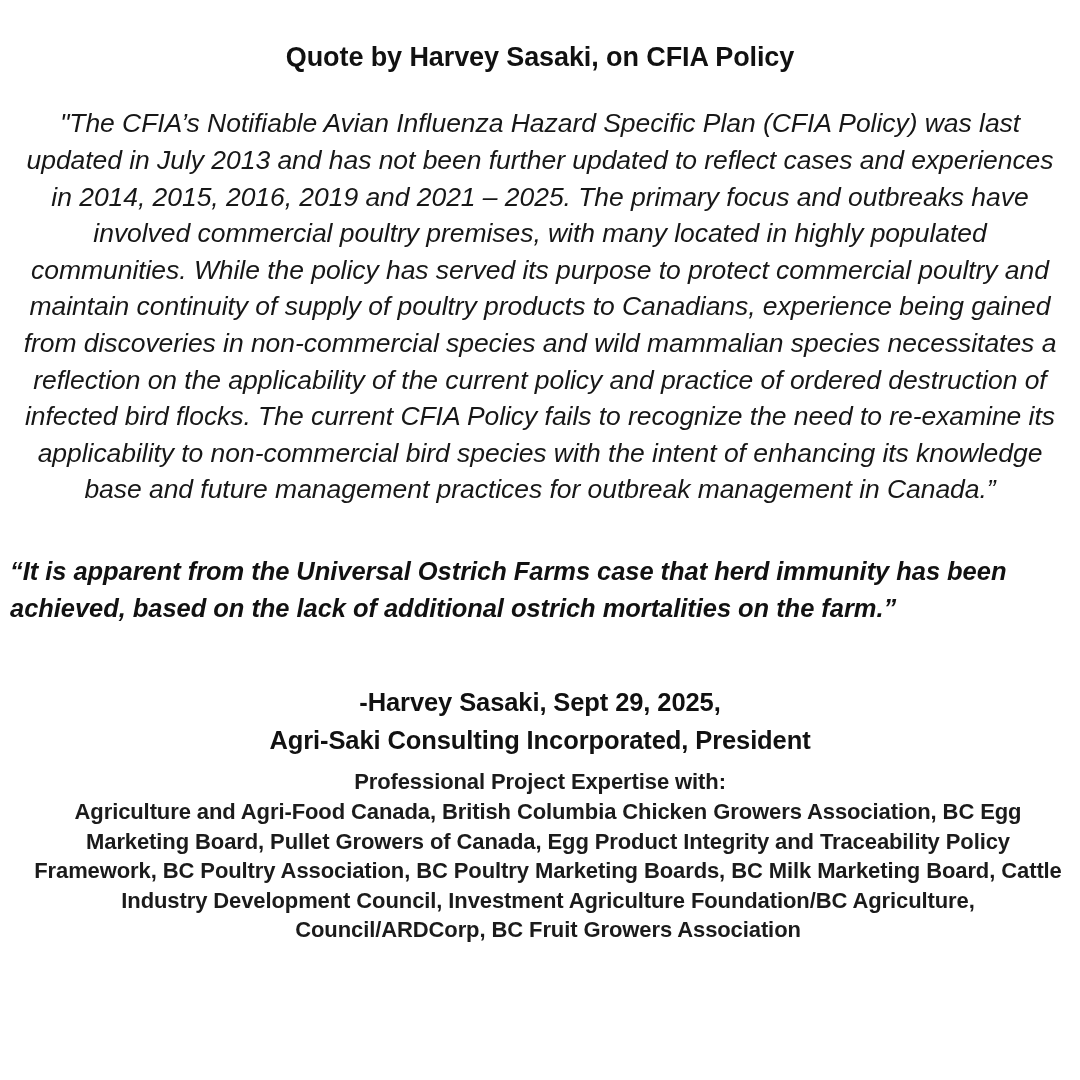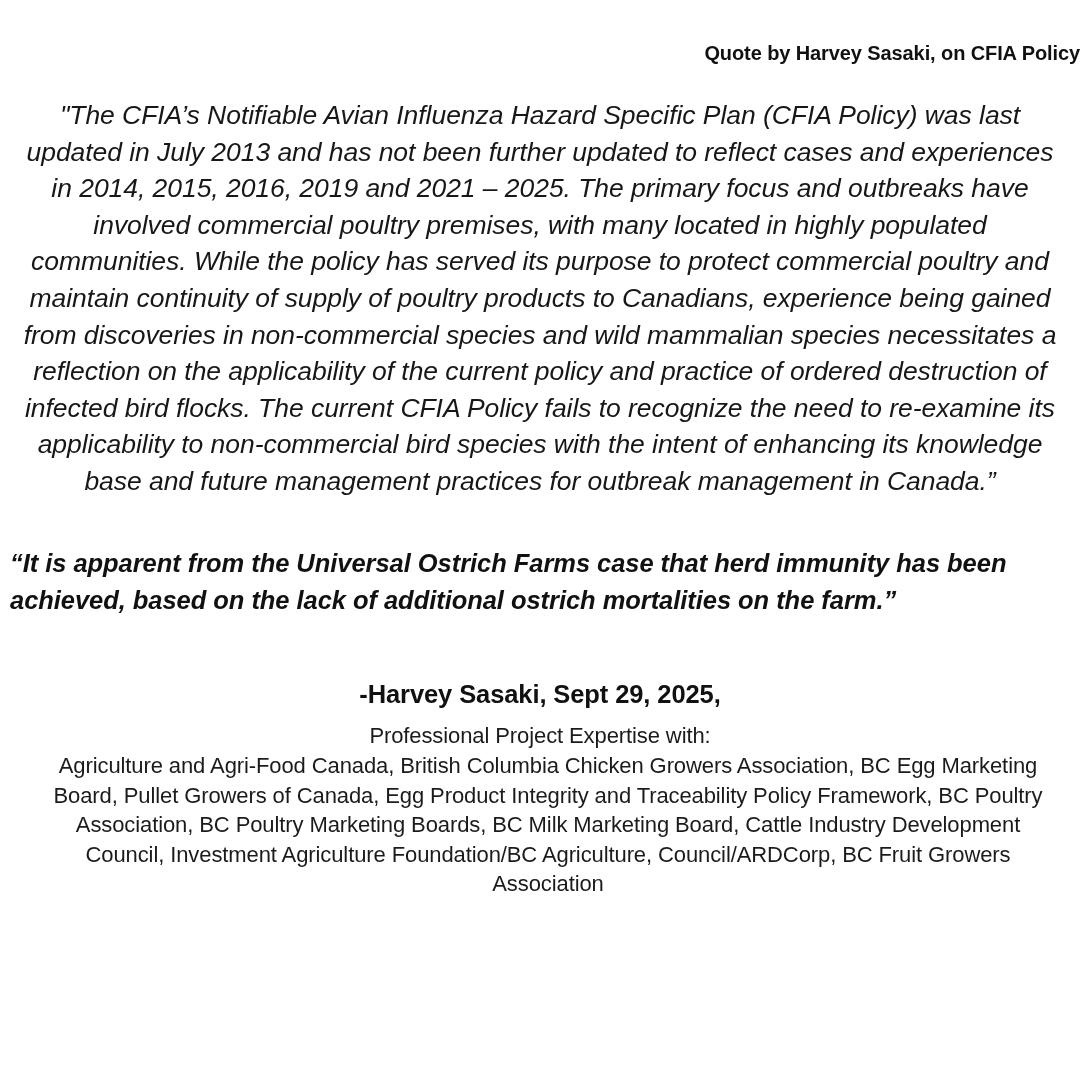--- a/index.html
+++ b/index.html
@@ -18,23 +18,23 @@
   .page {
     width: 1080px;
     height: 1080px;
     box-sizing: border-box;
     padding: 0;
     position: relative;
   }
 
   
   .title {
-    text-align: right;
+    text-align: center;
     font-weight: bold;
-    font-size: 20px;
+    font-size: 27px;
     letter-spacing: -0.1px;
     line-height: 1.2;
     margin: 0;
     padding-top: 41px;
     color: #111111;
   }
 
   
   .quote-main {
     margin: 0;
@@ -87,21 +87,21 @@
     display: block;
   }
 
   
   .credentials {
     margin: 0;
     padding: 8px 18px 0 18px;
     text-align: center;
     font-size: 22px;
     line-height: 29.5px;
-    font-weight: normal;
+    font-weight: bold;
     color: #1b1b1b;
     letter-spacing: -0.1px;
   }
 
   .cred-heading {
     display: block;
     padding-bottom: 1px;
   }
 
   .cred-body {
@@ -116,20 +116,21 @@
 
   <h1 class="title">Quote by Harvey Sasaki, on CFIA Policy</h1>
 
   <p class="quote-main">"The CFIA’s Notifiable Avian Influenza Hazard Specific Plan (CFIA Policy) was last updated in July 2013 and has not been further updated to reflect cases and experiences in 2014, 2015, 2016, 2019 and 2021 – 2025. The primary focus and outbreaks have involved commercial poultry premises, with many located in highly populated communities. While the policy has served its purpose to protect commercial poultry and maintain continuity of supply of poultry products to Canadians, experience being gained from discoveries in non-commercial species and wild mammalian species necessitates a reflection on the applicability of the current policy and practice of ordered destruction of infected bird flocks. The current CFIA Policy fails to recognize the need to re-examine its applicability to non-commercial bird species with the intent of enhancing its knowledge base and future management practices for outbreak management in Canada.”</p>
 
   <p class="quote-strong block-two">“It is apparent from the Universal Ostrich Farms case that herd immunity has been achieved, based on the lack of additional ostrich mortalities on the farm.”</p>
 
 
   <div class="signature">
     <span class="sig-line">-Harvey Sasaki, Sept 29, 2025,</span>
+    <span class="sig-line">Agri-Saki Consulting Incorporated, President</span>
   </div>
 
   <div class="credentials">
     <span class="cred-heading">Professional Project Expertise with:</span>
     <span class="cred-body">Agriculture and Agri-Food Canada, British Columbia Chicken Growers Association, BC Egg Marketing Board, Pullet Growers of Canada, Egg Product Integrity and Traceability Policy Framework, BC Poultry Association, BC Poultry Marketing Boards, BC Milk Marketing Board, Cattle Industry Development Council, Investment Agriculture Foundation/BC Agriculture, Council/ARDCorp, BC Fruit Growers Association</span>
   </div>
 
 </div>
 
 </body></html>

